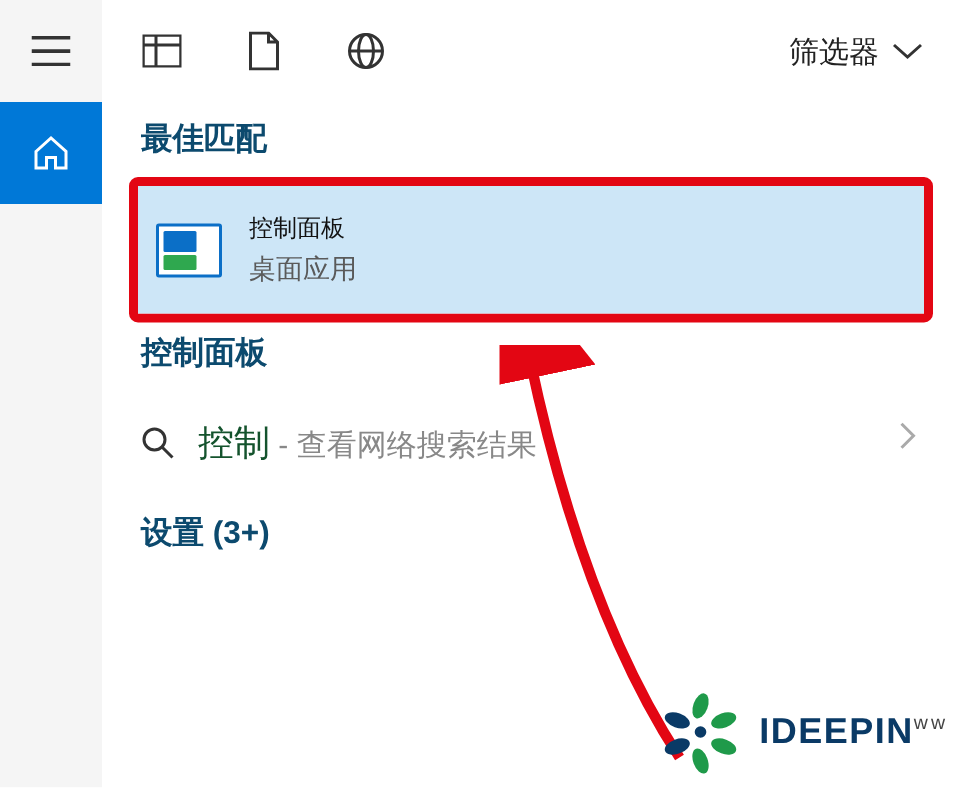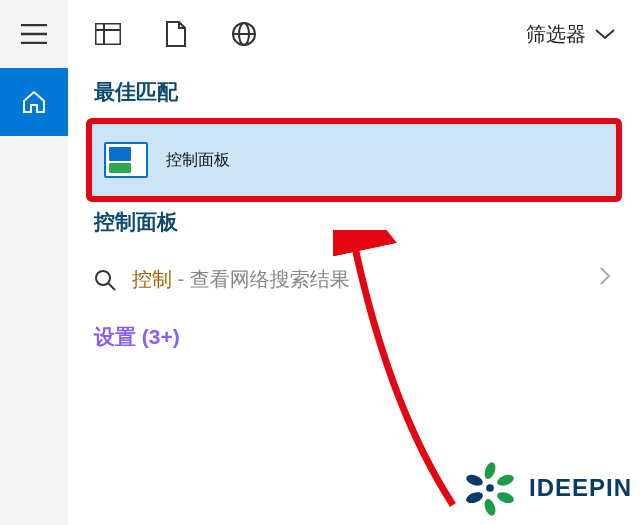--- a/index.html
+++ b/index.html
@@ -16,24 +16,24 @@
   .section-h { font-size: 21px; font-weight: 600; color: #0c4a6e; padding: 10px 0 12px 26px; }
   .hi-box { margin: 0 18px 0 18px; border: 6px solid #e30613; border-radius: 6px; }
   .result { background: #cde6f7; display: flex; align-items: center; gap: 18px; padding: 18px 12px; cursor: pointer; }
   .cp-icon { width: 44px; height: 36px; background: #fff; border: 2px solid #0b6fc7; border-radius: 2px; position: relative; }
   .cp-icon::before { content: ""; position: absolute; left: 3px; top: 3px; width: 22px; height: 14px; background: #0b6fc7; border-radius: 1px; }
   .cp-icon::after { content: ""; position: absolute; left: 3px; bottom: 3px; width: 22px; height: 10px; background: #2fa84f; border-radius: 1px; }
   .r-text { display: flex; flex-direction: column; gap: 4px; }
   .r-title { font-size: 16px; color: #111; }
   .r-sub { font-size: 18px; color: #5a5a5a; }
   .suggest-row { display: flex; align-items: center; padding: 18px 26px 14px 26px; gap: 16px; color: #222; cursor: pointer; position: relative; }
-  .s-term { font-size: 20px; color: #a16207; }
+  .s-term { font-size: 24px; color: #14532d; }
   .s-hint { font-size: 20px; color: #888; }
   .chev { position: absolute; right: 28px; top: 50%; transform: translateY(-50%); color: #888; }
-  .settings-row { font-size: 21px; font-weight: 600; color: #8b5cf6; padding: 16px 0 10px 26px; }
+  .settings-row { font-size: 21px; font-weight: 600; color: #0c4a6e; padding: 16px 0 10px 26px; }
   .arrow-svg { position: absolute; left: 265px; top: 230px; pointer-events: none; }
   .watermark { position: absolute; right: 8px; bottom: 8px; display: flex; align-items: center; gap: 10px; }
   .wm-logo { width: 58px; height: 58px; }
   .wm-text { display: flex; flex-direction: row; }
   .wm-brand { font-size: 24px; font-weight: 700; color: #0a3a66; letter-spacing: 1px; }
   .wm-sub { font-size: 13px; color: #444; letter-spacing: 2px; }
 </style>
 </head>
 <body>
 
@@ -82,20 +82,21 @@
       </div>
     </div>
 
     <div class="section-h">最佳匹配</div>
 
     <div class="hi-box">
       <div class="result">
         <div class="cp-icon"></div>
         <div class="r-text">
           <div class="r-title">控制面板</div>
+          <div class="r-sub">桌面应用</div>
         </div>
       </div>
     </div>
 
     <div class="section-h" style="padding-top:6px;">控制面板</div>
 
     <div class="suggest-row">
       <svg width="22" height="22" viewBox="0 0 22 22">
           <circle cx="9" cy="9" r="7" fill="none" stroke="#333" stroke-width="2"></circle>
           <line x1="14" y1="14" x2="21" y2="21" stroke="#333" stroke-width="2"></line>
@@ -133,17 +134,18 @@
             <ellipse cx="30" cy="50" rx="5" ry="9" transform="rotate(160 30 50)"></ellipse>
           </g>
         <g fill="#0a3a66">
             <ellipse cx="14" cy="40" rx="5" ry="9" transform="rotate(-110 14 40)"></ellipse>
             <ellipse cx="14" cy="22" rx="5" ry="9" transform="rotate(-70 14 22)"></ellipse>
           </g>
         <circle cx="30" cy="30" r="4" fill="#0a3a66"></circle>
       </svg>
       <div class="wm-text">
         <div class="wm-brand">IDEEPIN</div>
+        <div class="wm-sub">ww</div>
       </div>
     </div>
 
   </div>
 </div>
 
 </body></html>

